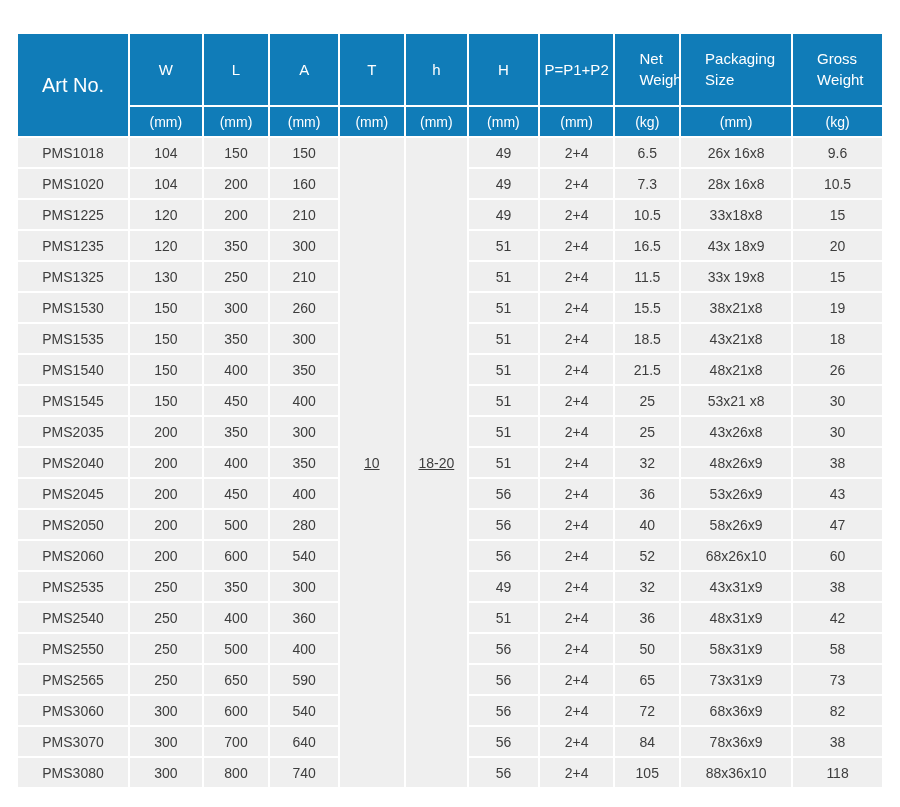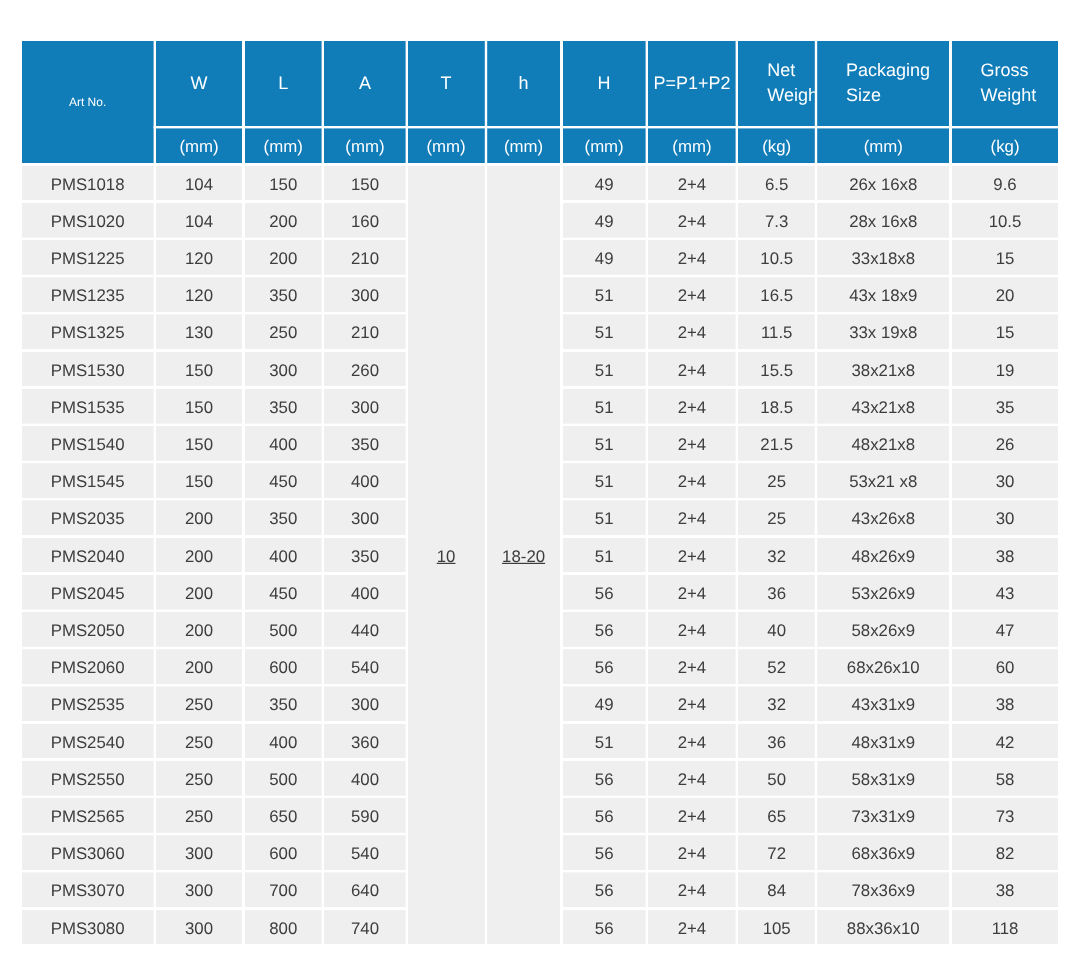--- a/index.html
+++ b/index.html
@@ -37,21 +37,21 @@
   thead th{
     background:var(--header-bg);
     color:var(--header-text);
     font-weight:400;
     font-size:15px;
     text-align:center;
     padding:0;
   }
   thead tr.labels th{height:73px;}
   thead tr.units th{height:31px;font-size:14px;margin-top:47px;}
-  thead th.art{font-size:10px;}
+  thead th.art{font-size:20px;}
   thead th.wrap{
     text-align:left;
     padding-left:24px;
     line-height:1.35;
   }
   tbody td{
     background:var(--row-bg);
     color:var(--cell-text);
     font-size:14px;
     text-align:center;
@@ -179,21 +179,21 @@
         </tr>
         <tr>
           <td>PMS1535</td>
           <td>150</td>
           <td>350</td>
           <td>300</td>
           <td>51</td>
           <td>2+4</td>
           <td>18.5</td>
           <td>43x21x8</td>
-          <td>35</td>
+          <td>18</td>
         </tr>
         <tr>
           <td>PMS1540</td>
           <td>150</td>
           <td>400</td>
           <td>350</td>
           <td>51</td>
           <td>2+4</td>
           <td>21.5</td>
           <td>48x21x8</td>
@@ -240,21 +240,21 @@
           <td>56</td>
           <td>2+4</td>
           <td>36</td>
           <td>53x26x9</td>
           <td>43</td>
         </tr>
         <tr>
           <td>PMS2050</td>
           <td>200</td>
           <td>500</td>
-          <td>440</td>
+          <td>280</td>
           <td>56</td>
           <td>2+4</td>
           <td>40</td>
           <td>58x26x9</td>
           <td>47</td>
         </tr>
         <tr>
           <td>PMS2060</td>
           <td>200</td>
           <td>600</td>

